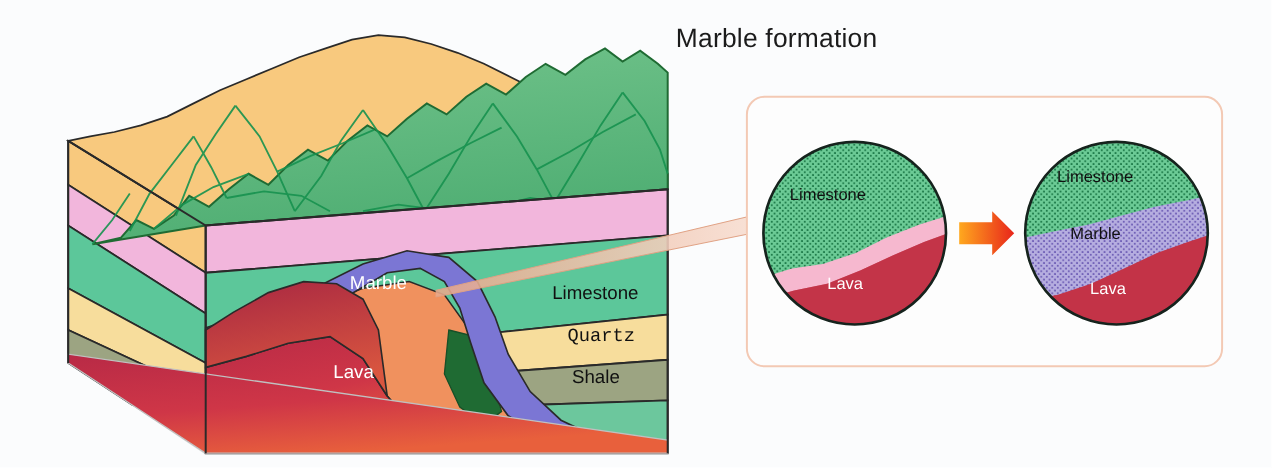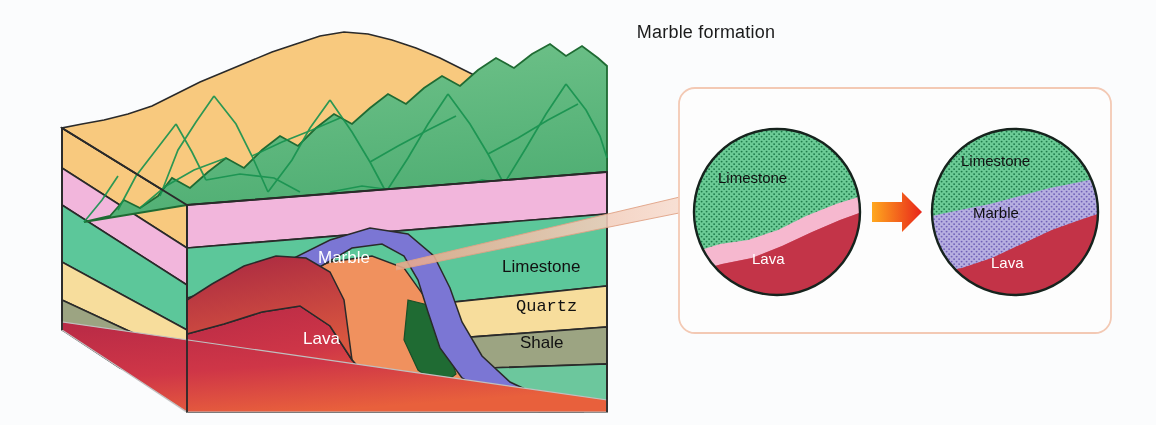--- a/index.html
+++ b/index.html
@@ -14,21 +14,21 @@
     background: #fbfcfd;
     overflow: hidden;
     font-family: "Liberation Sans", sans-serif;
   }
   #title {
     position: absolute;
     left: 556px;
     top: 22px;
     width: 300px;
     text-align: center;
-    font-size: 18px;
+    font-size: 24px;
     color: #1b1b1b;
     letter-spacing: 0.2px;
     white-space: nowrap;
   }
   .svg-layer {
     position: absolute;
     left: 0;
     top: 0;
     width: 1156px;
     height: 425px;

